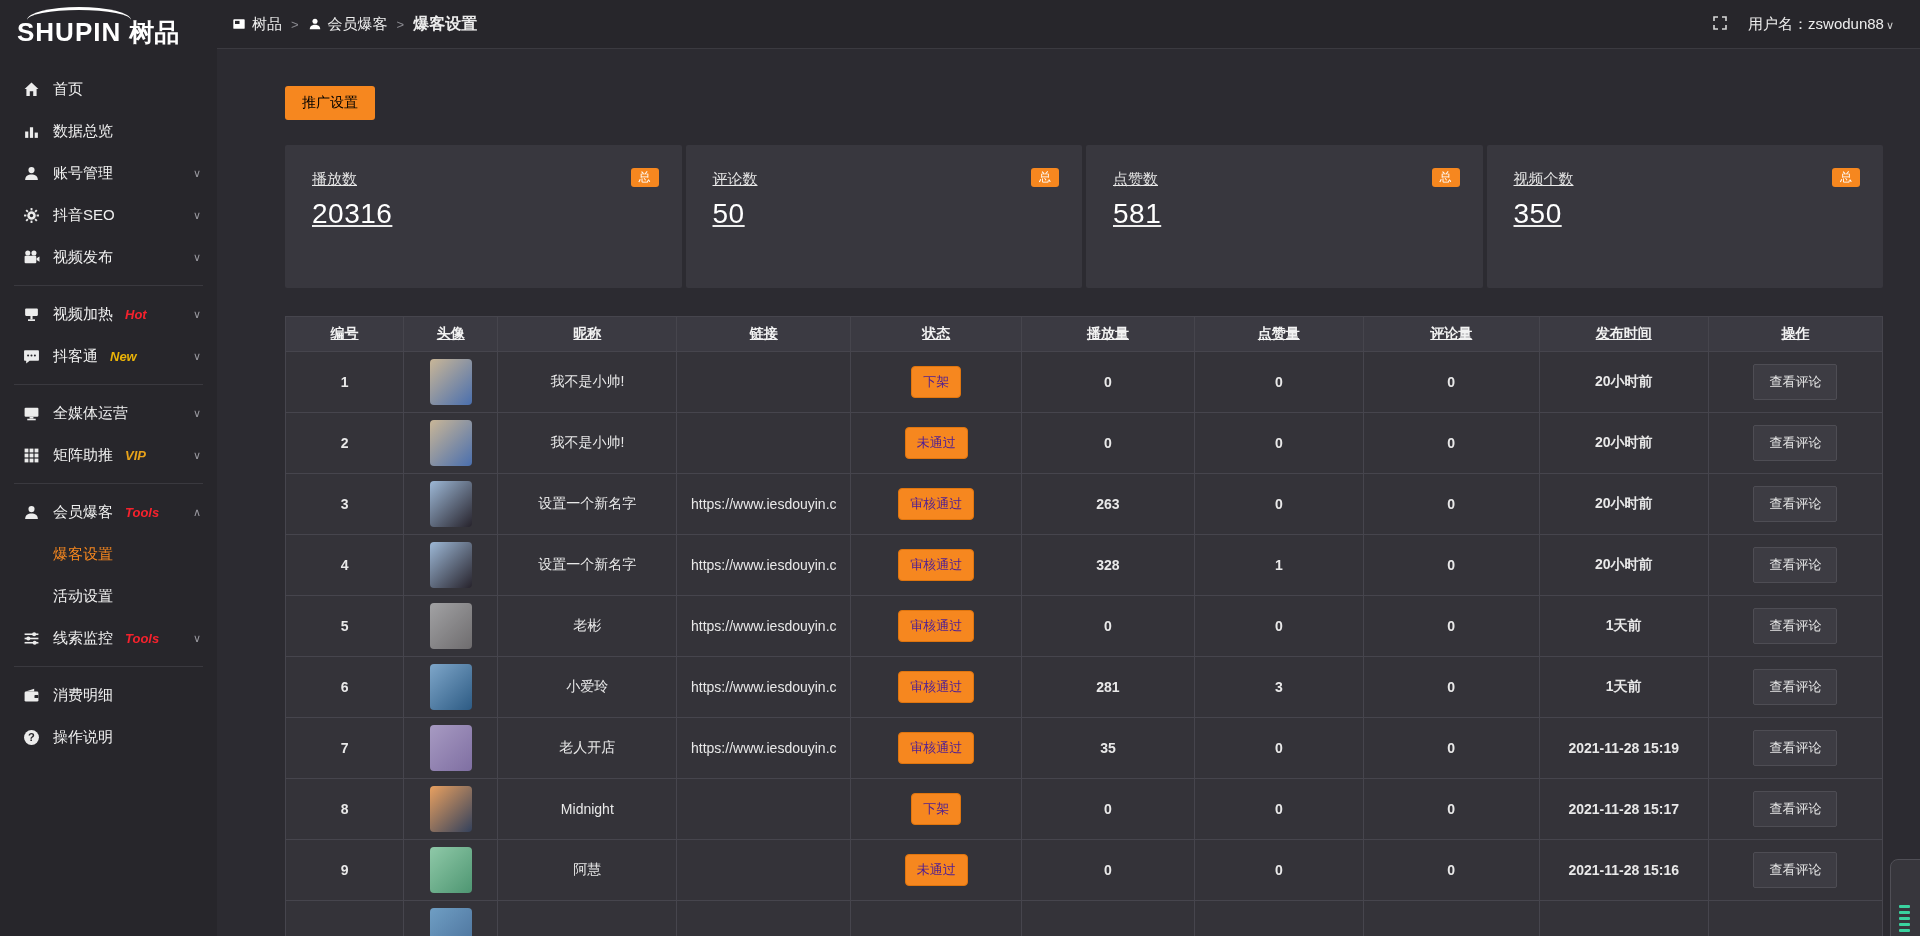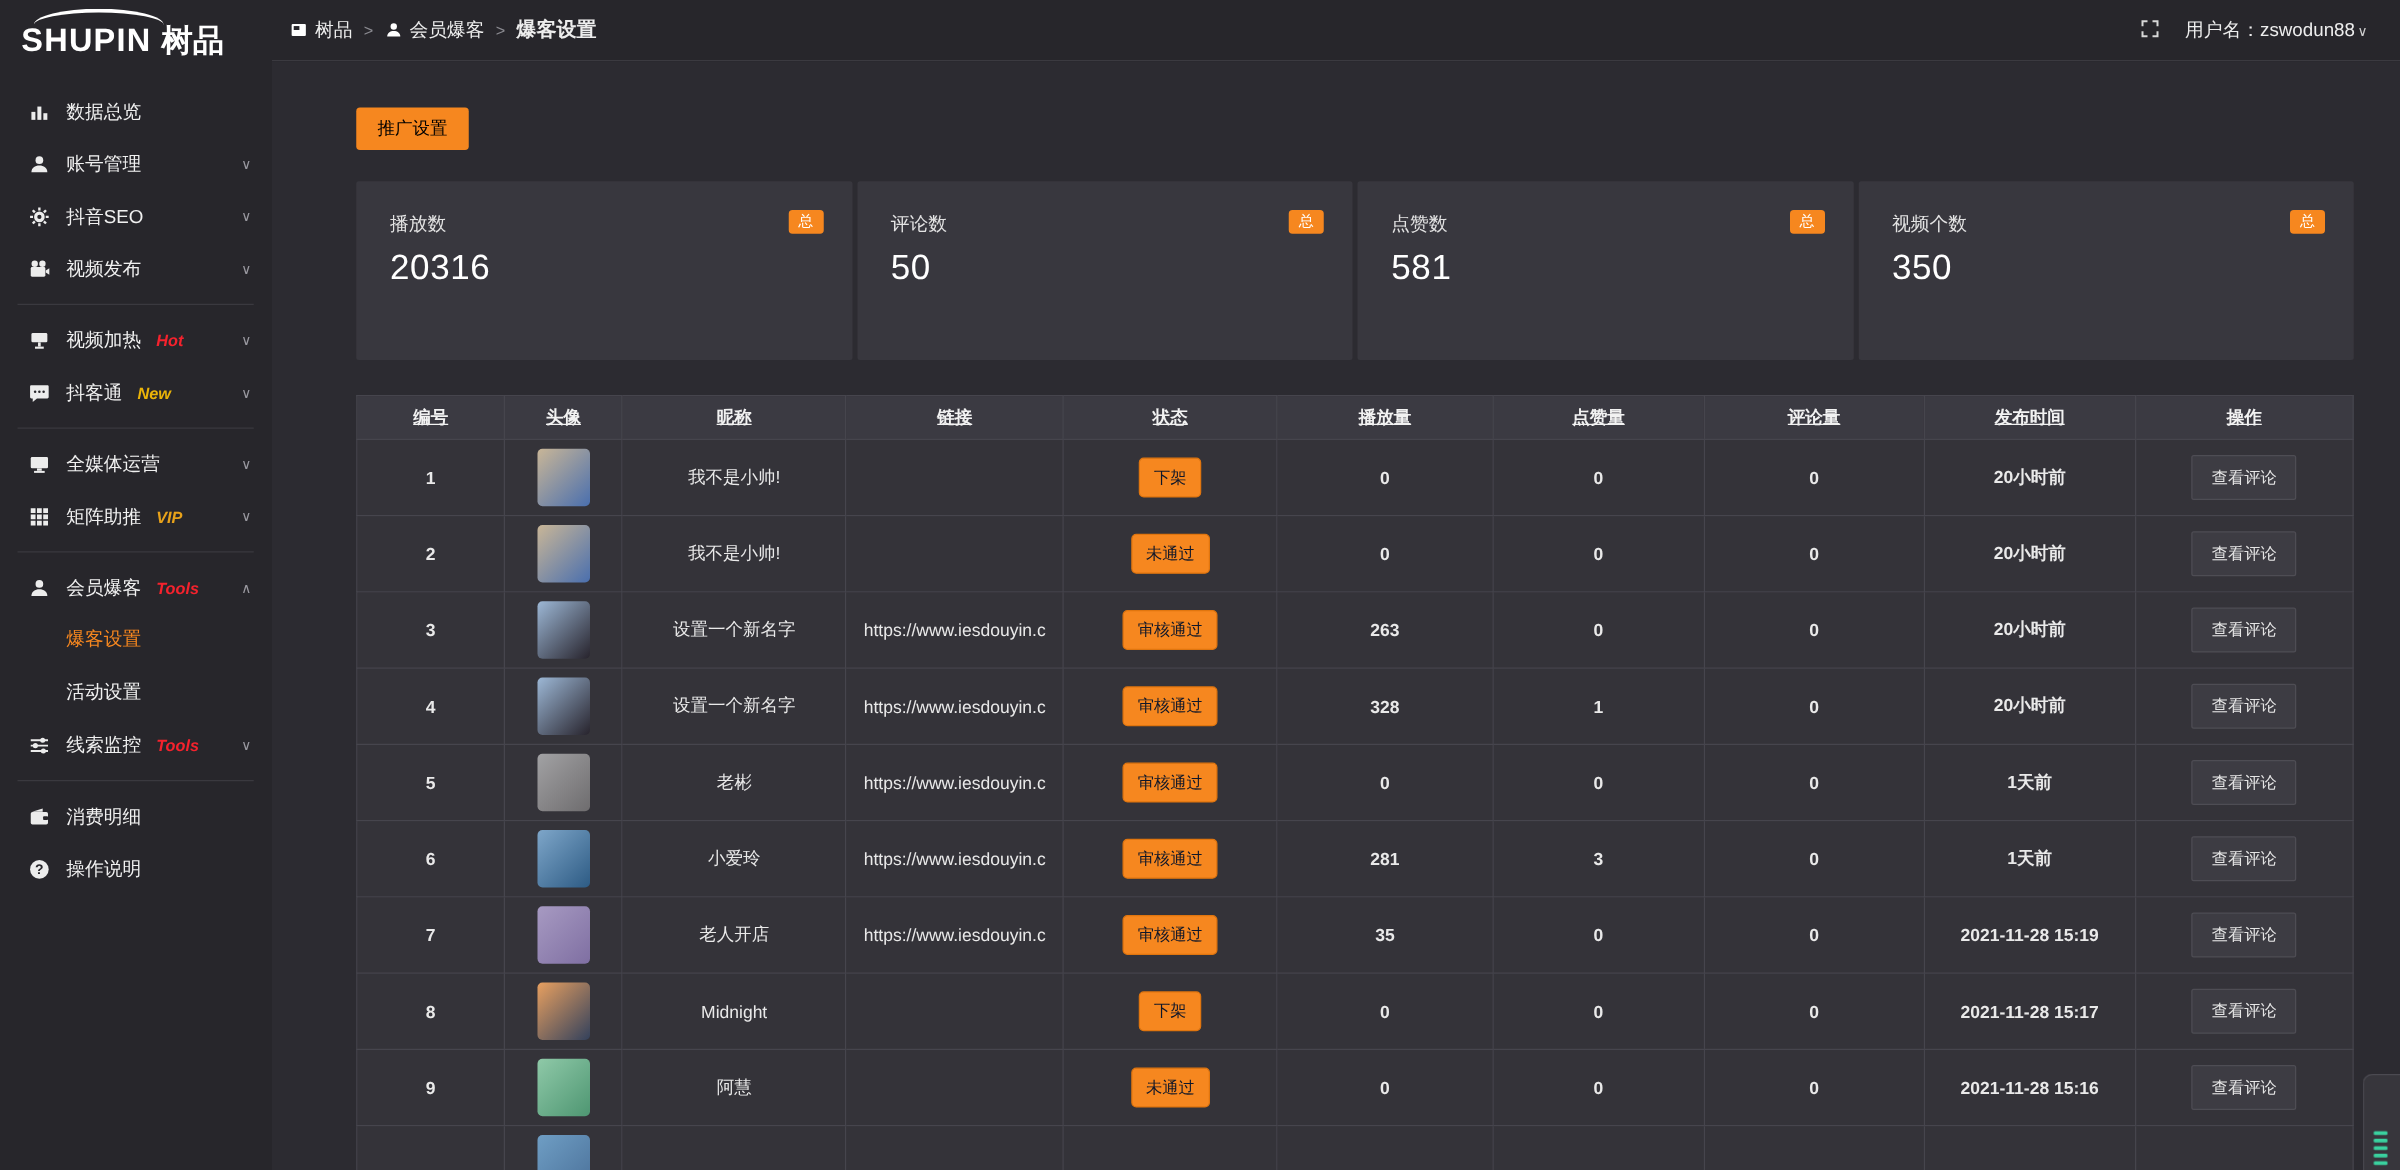--- a/index.html
+++ b/index.html
@@ -41,36 +41,36 @@
   .fullscreen { width:16px; height:16px; cursor:pointer; display:inline-flex; }
   .user-box { font-size:15px; color:#ededed; cursor:pointer; white-space:nowrap; }
   .caret { font-size:11px; color:#cfcfcf; margin-left:2px; }
 
   
   .main { position:absolute; left:217px; top:49px; right:0; bottom:0;
           padding:37px 37px 0 68px; overflow:hidden; }
   .promo-btn { background:#f6871f; color:#000000; border:none; font-size:14px; padding:8px 17px;
                border-radius:3px; cursor:pointer; font-family:inherit; display:block;text-align:center; }
 
-  .stats { display:grid; grid-template-columns:repeat(4,1fr); gap:4px; margin-top:25px; }
+  .stats { display:grid; grid-template-columns:repeat(4,1fr); gap:4px; margin-top:25px;text-decoration:underline; }
   .card { background:#38373e; border-radius:2px; position:relative; padding:25px 27px; height:143px; }
   .card-label { font-size:15px; color:#e3e3e3; }
   .card-value { font-size:28px; color:#fff; margin-top:9px; font-weight:400; letter-spacing:.5px; }
   .card-badge { position:absolute; top:23px; right:23px; background:#f6871f; color:#fff;
                 font-size:12px; padding:3px 8px; border-radius:3px; line-height:1.1; }
 
   .data-table { width:100%; margin-top:28px; border-collapse:collapse; table-layout:fixed; }
   .data-table th { background:#3b3a42; height:35px; font-size:14px; font-weight:700;
                    color:#f2f2f2; border:1px solid #46454d;text-decoration:underline; }
   .data-table td { background:#343339; height:61px; text-align:center; font-size:14px;
                    color:#e9e9e9; border:1px solid #46454d; padding:0 4px; overflow:hidden; }
   .bold-cell { font-weight:700; }
   .avatar { width:42px; height:46px; border-radius:4px; margin:0 auto; }
   .link-cell { color:#2e7bf3; text-align:left; white-space:nowrap; padding:0 0 0 7px; cursor:pointer; }
-  .status-btn { background:#f6871f; border:1px solid #e0750e; color:#0f172a; font-size:13px;
+  .status-btn { background:#f6871f; border:1px solid #e0750e; color:#4c1d95; font-size:13px;
                 padding:6px 11px; border-radius:4px; cursor:pointer; font-family:inherit; }
   .action-btn { background:#3d3c43; border:1px solid #4e4d54; color:#e5e5e5; font-size:13px;
                 padding:8px 15px; border-radius:2px; cursor:pointer; font-family:inherit; }
 
   .floating-widget { position:fixed; right:-17px; bottom:-9px; width:47px; height:86px;
                      background:#37363c; border:1px solid #504f56; border-radius:8px; z-index:9; cursor:pointer; }
   .fw-bars { position:absolute; left:8px; bottom:12px; display:flex; flex-direction:column; gap:3px; }
   .fw-bar { width:11px; height:3px; background:#3ad29f; border-radius:1px; }
 </style>
 </head>
@@ -78,20 +78,28 @@
 
 <aside class="sidebar">
   <div class="logo">
     <span class="logo-en">
       <span class="logo-arc"></span>
       <span>SHUPIN</span>
     </span>
     <span class="logo-cn">树品</span>
   </div>
   <nav class="nav">
+      <div class="nav-item">
+        <span class="nav-icon">
+          <svg viewBox="0 0 16 16" fill="#ececec">
+            <path d="M8 1.5 14.5 7.6H12.8V14H9.6V9.6H6.4V14H3.2V7.6H1.5Z"></path>
+          </svg>
+        </span>
+        <span>首页</span>
+      </div>
       <div class="nav-item">
         <span class="nav-icon">
           <svg viewBox="0 0 16 16" fill="#ececec">
             <rect x="2" y="8" width="3" height="6"></rect>
             <rect x="6.5" y="4" width="3" height="10"></rect>
             <rect x="11" y="9" width="3" height="5"></rect>
           </svg>
         </span>
         <span>数据总览</span>
       </div>

